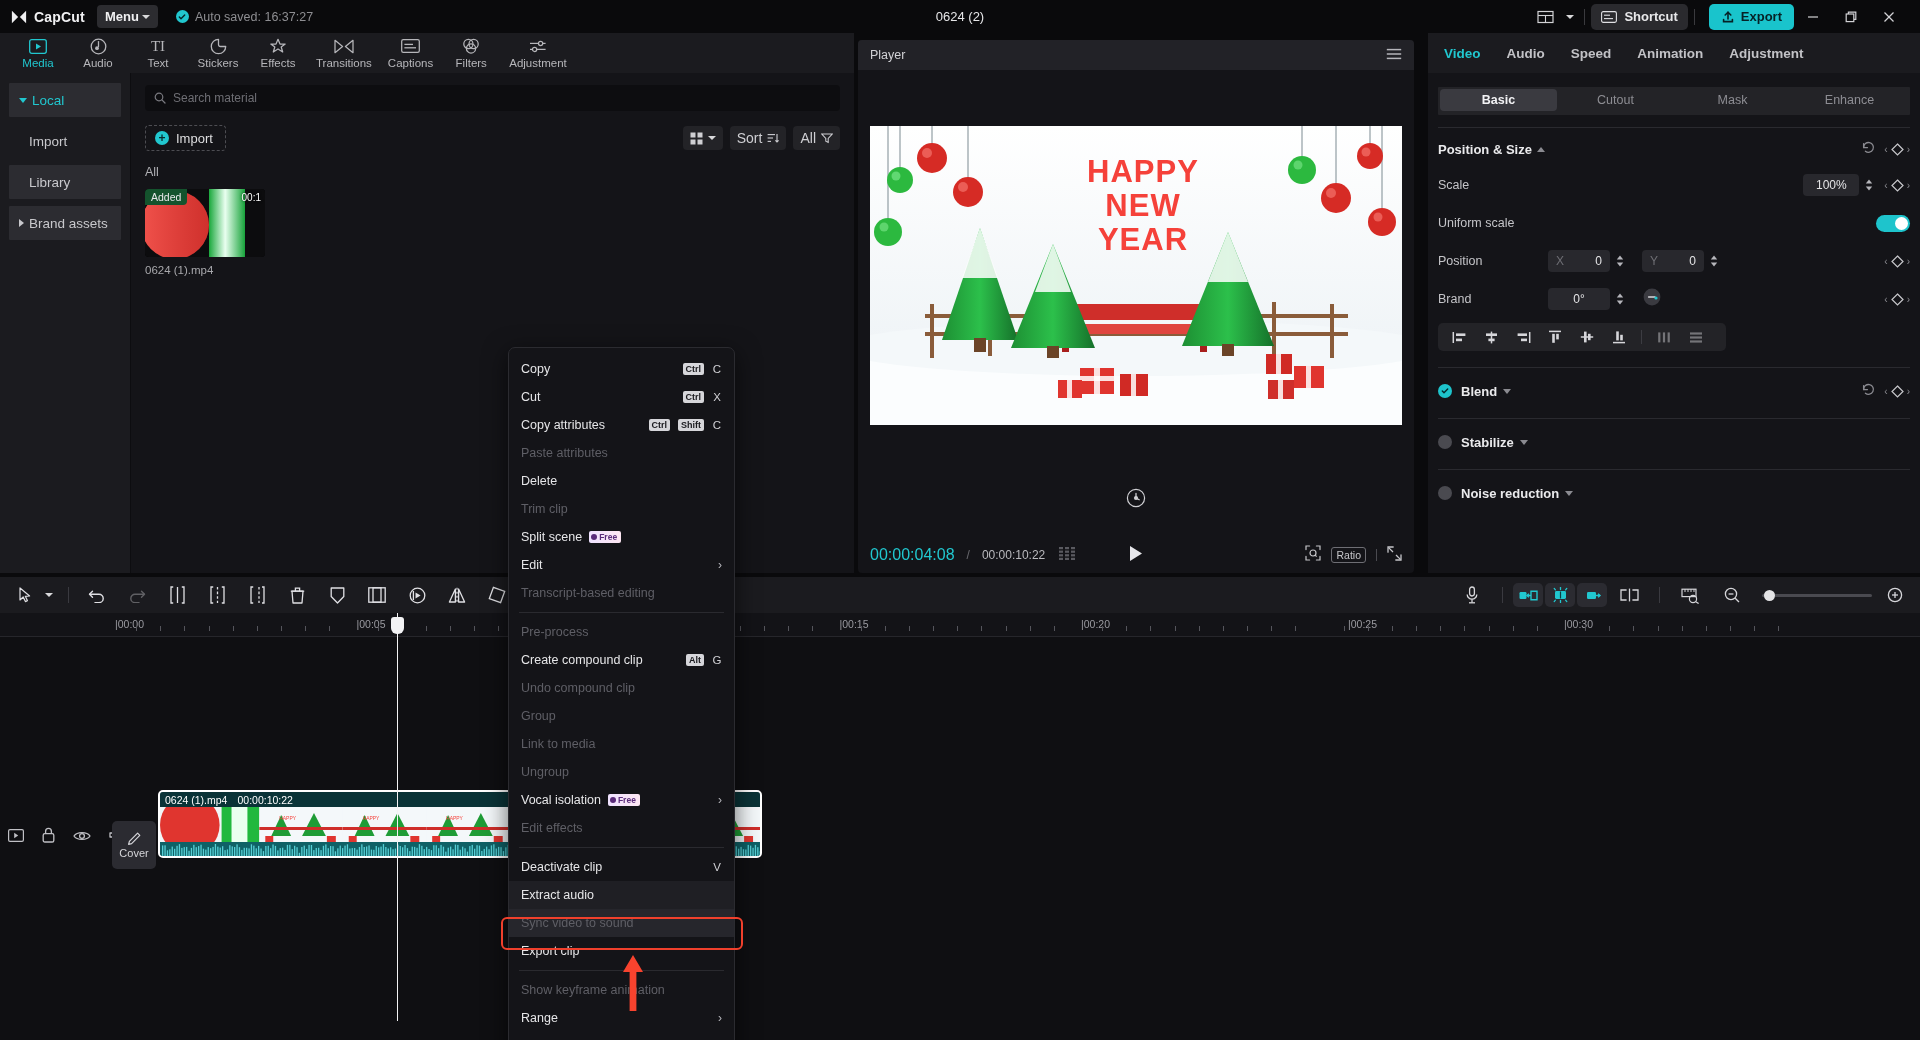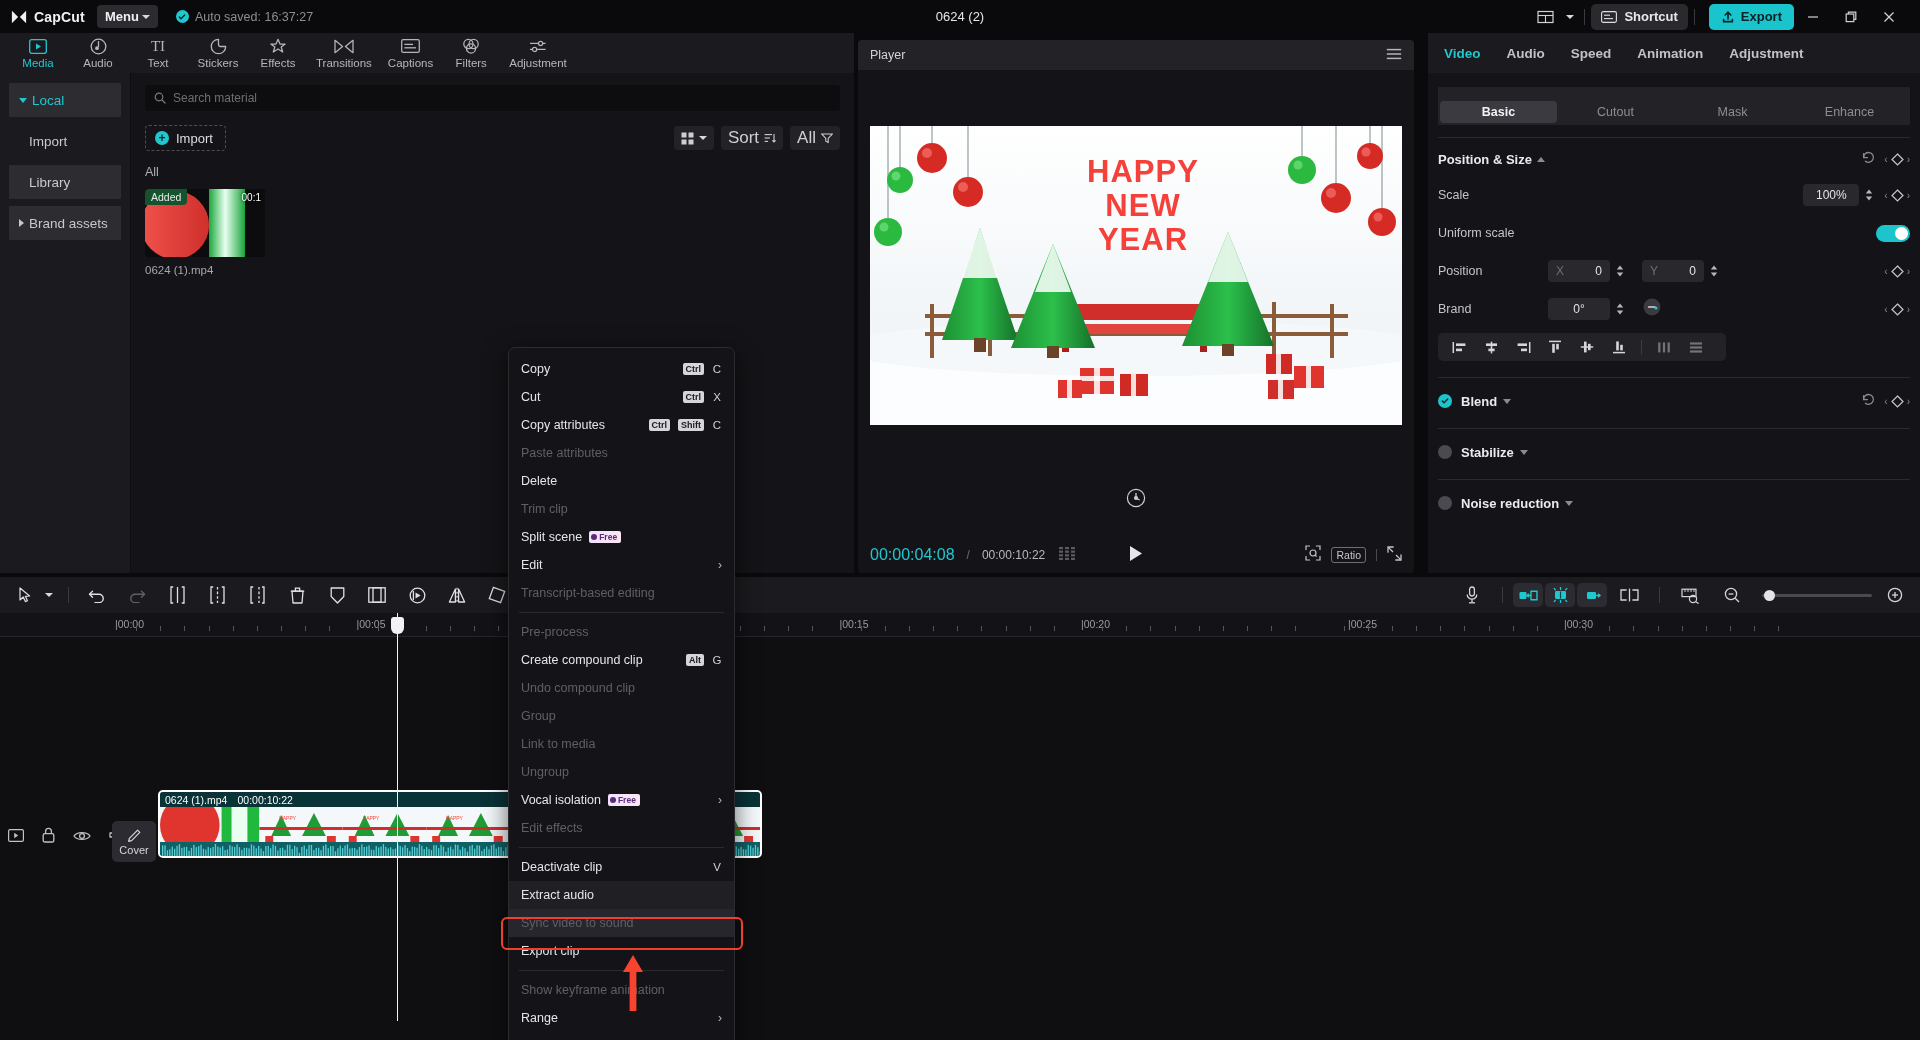--- a/index.html
+++ b/index.html
@@ -90,21 +90,21 @@
   }
   .import-row { display: flex; align-items: center; margin-top: 14px; }
   .import-btn {
     height: 26px; padding: 0 12px 0 9px; border: 1px dashed #4d4d52; border-radius: 4px;
     display: flex; align-items: center; gap: 7px; font-size: 13px; color: #dedee0; cursor: pointer;
   }
   .plus-circ { width: 14px; height: 14px; border-radius: 50%; background: #21c7cf; display: flex; align-items: center; justify-content: center; color: #0b2b2e; font-size: 12px; line-height: 1; font-weight: 700;}
   .browser-tools { margin-left: auto; display: flex; align-items: center; gap: 7px; }
   .bt-chip {
     height: 24px; padding: 0 7px; border-radius: 4px; background: #232327;
-    display: flex; align-items: center; gap: 5px; font-size: 17px; color: #cfcfd3; cursor: pointer;
+    display: flex; align-items: center; gap: 5px; font-size: 14px; color: #cfcfd3; cursor: pointer;
   }
   .all-label { margin-top: 14px; font-size: 12.5px; color: #b0b0b4; }
   .thumbs { margin-top: 10px; display: flex; gap: 14px; }
   .thumb-cell { width: 120px; cursor: pointer; }
   .thumb {
     position: relative; width: 120px; height: 68px; border-radius: 4px; overflow: hidden;
     background: #000;
   }
   .thumb-img { position:absolute; inset:0; }
   .badge-added {
@@ -140,22 +140,22 @@
 
   
   .rightpanel {
     position: absolute; top: 33px; left: 1428px; width: 492px; height: 540px;
     background: #141418;
   }
   .rp-tabs { height: 40px; display: flex; align-items: center; gap: 26px; padding-left: 16px; background: #1b1b1f; }
   .rp-tab { font-size: 13.5px; font-weight: 700; color: #c2c2c6; cursor: pointer; }
   .rp-tab.active { color: #21c7cf; }
   .segctl {
-    margin: 14px 10px 0 10px; height: 38px; background: #232327; border-radius: 1px;
-    display: flex; align-items: flex-end; padding: 2px;
+    margin: 14px 10px 0 10px; height: 28px; background: #232327; border-radius: 1px;
+    display: flex; align-items: flex-start; padding: 2px;
   }
   .seg { flex: 1; height: 22px; border-radius: 4px; display: flex; align-items: center; justify-content: center; font-size: 12.5px; color: #8d8d93; cursor: pointer; }
   .seg.active { background: #3a3a40; color: #f2f2f4; font-weight: 700; }
   .rp-body { padding: 0 10px; }
   .rp-divider { height: 1px; background: #2a2a2f; margin: 12px 0; }
   .grp-head { display: flex; align-items: center; margin-top: 6px; }
   .grp-title { font-size: 13px; font-weight: 700; color: #eaeaec; }
   .mini-caret { margin-left: 5px; width:0;height:0;border-left:4px solid transparent;border-right:4px solid transparent;border-bottom:5px solid #8b8b91; }
   .mini-caret.dn { border-bottom:none; border-top:5px solid #8b8b91; }
   .grp-actions { margin-left: auto; display: flex; align-items: center; gap: 8px; }
@@ -198,21 +198,21 @@
   .ruler {
     position: absolute; top: 613px; left: 0; width: 1920px; height: 24px;
     background: #131317; border-bottom: 1px solid #26262b;
   }
   .tick { position: absolute; top: 13px; width: 1px; height: 5px; background: #55555c; }
   .rlabel { position: absolute; top: 5px; font-size: 10.5px; color: #9a9aa0; }
 
   .tracks { position: absolute; top: 637px; left: 0; width: 1920px; height: 403px; background: #0f0f12; }
   .track-head-icons { position: absolute; left: 8px; top: 190px; display: flex; gap: 18px; align-items: center; }
   .cover-btn {
-    position: absolute; left: 112px; top: 184px; width: 44px; height: 41px; border-radius: 5px; background: #2b2b31;
+    position: absolute; left: 112px; top: 184px; width: 44px; height: 48px; border-radius: 5px; background: #2b2b31;
     display: flex; flex-direction: column; align-items: center; justify-content: center; gap: 1px;
     font-size: 11px; color: #d6d6da; cursor: pointer;
   }
   .clip {
     position: absolute; left: 158px; top: 790px; width: 604px; height: 68px;
     border: 2px solid #ffffff; border-radius: 5px; overflow: hidden; background: #0d5a5f; cursor: pointer;
   }
   .clip-label {
     position: absolute; top: 0; left: 0; right:0; height: 15px; background: rgba(10,20,22,.55);
     display: flex; align-items: center; gap: 10px; padding-left: 5px;

